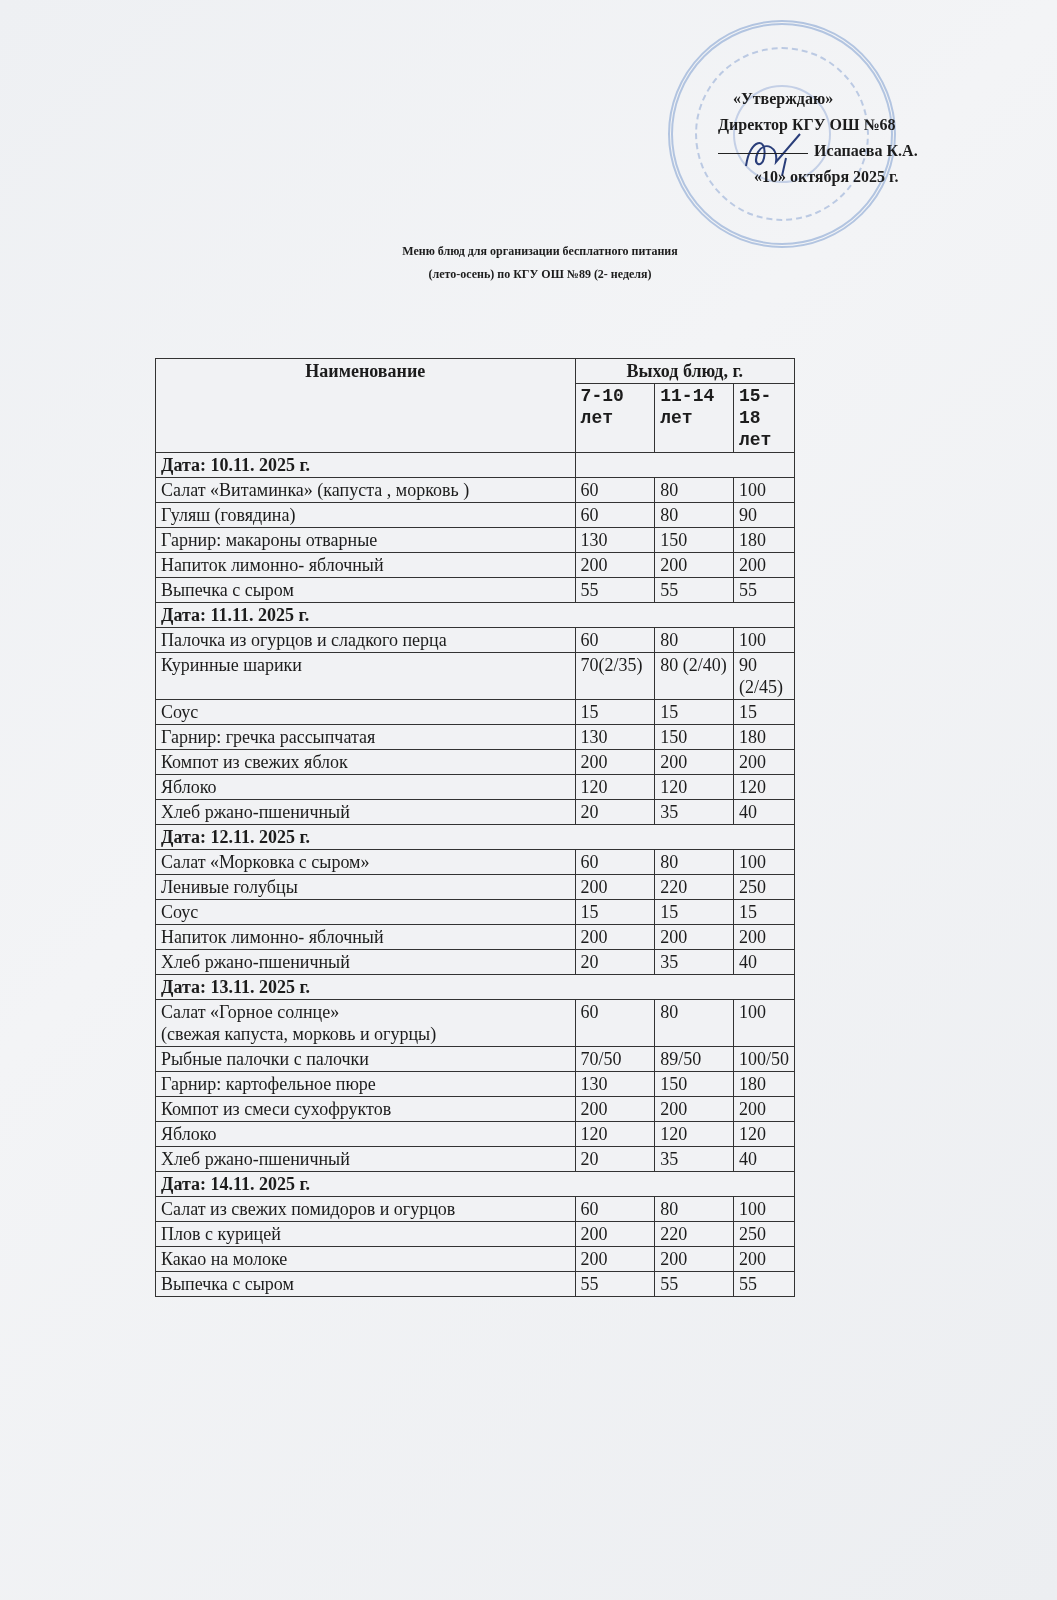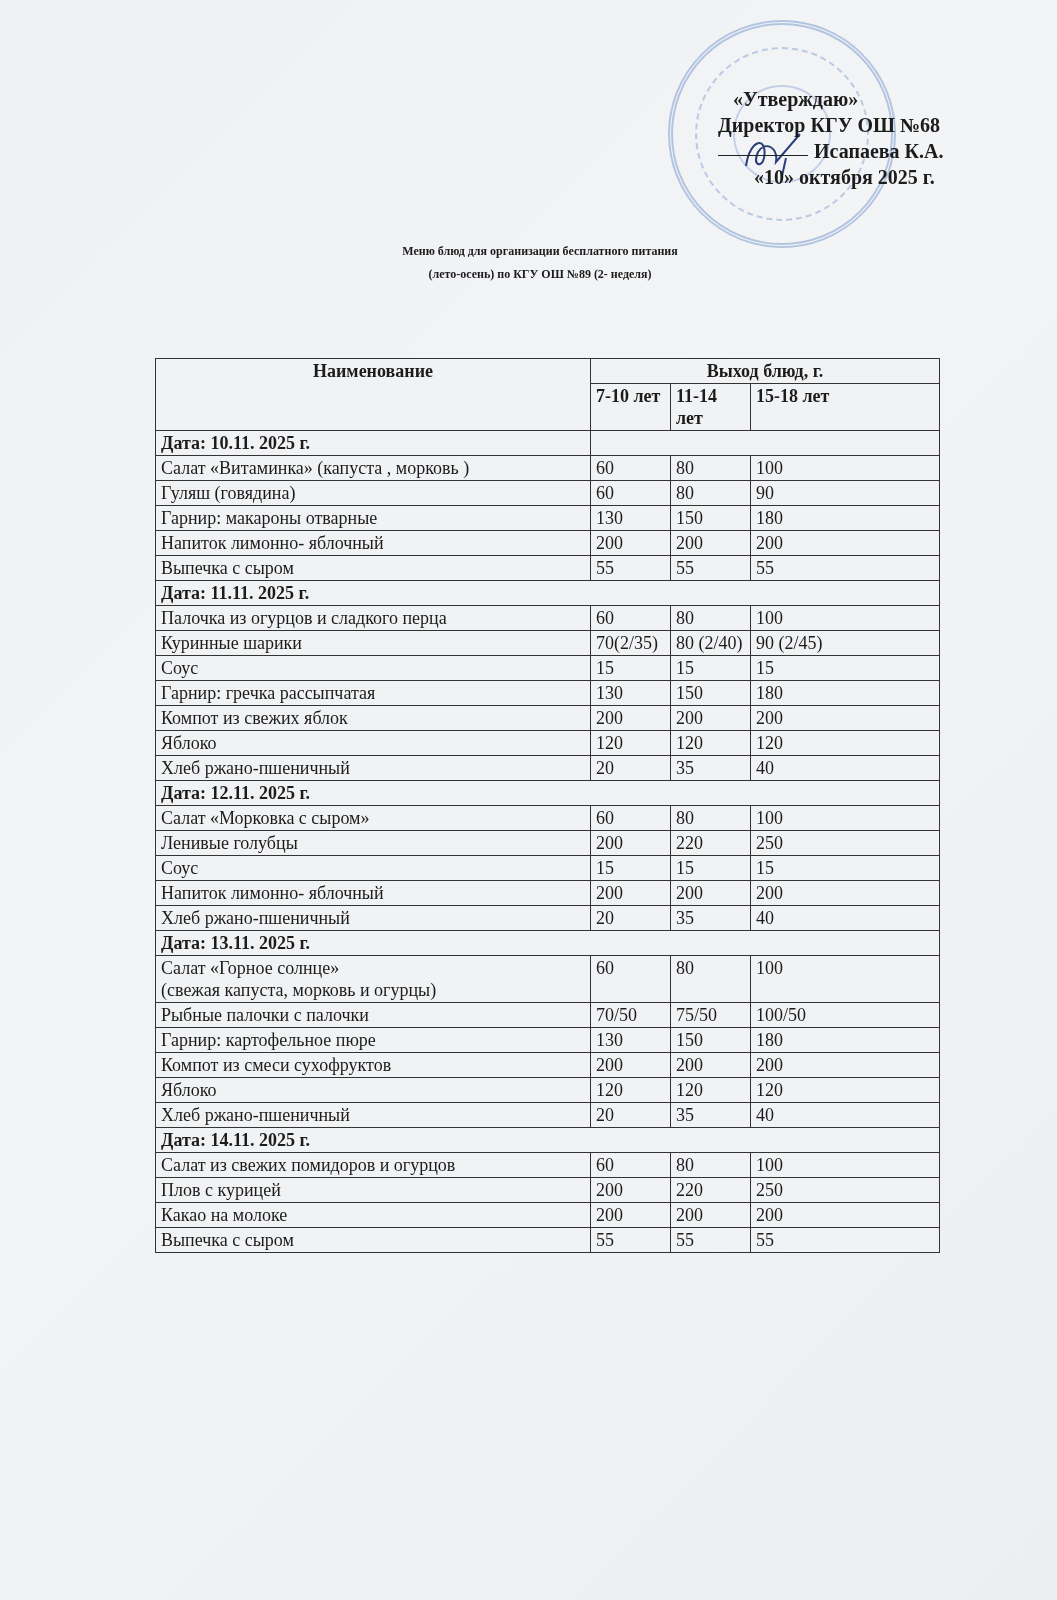--- a/index.html
+++ b/index.html
@@ -14,47 +14,47 @@
   }
   .stamp::before {
     content:""; position:absolute; left:22px; top:22px; right:22px; bottom:22px; border-radius:50%;
     border:2px dashed #8fa8d4;
   }
   .stamp::after {
     content:""; position:absolute; left:60px; top:60px; right:60px; bottom:60px; border-radius:50%;
     border:2px solid #9fb3da;
   }
   .approve {
-    position:absolute; left:718px; top:86px; font-weight:bold; font-size:20px; line-height:26px;
+    position:absolute; left:718px; top:86px; font-weight:bold; font-size:16px; line-height:26px;
   }
   .approve div { white-space:nowrap; }
   .approve .l1 { padding-left:15px; }
   .approve .l3 { padding-left:0; }
   .approve .l3 .sigline { display:inline-block; width:90px; border-bottom:1.5px solid #222; margin-right:6px; position:relative; top:-2px; }
   .approve .l4 { padding-left:36px; }
   .signature {
     position:absolute; left:738px; top:128px; width:90px; height:50px;
   }
   .title {
     position:absolute; left:140px; top:240px; width:800px; text-align:center;
     font-weight:bold; font-size:12px; line-height:23px;
   }
   table.menu {
-    position:absolute; left:155px; top:358px; width:785px;
+    position:absolute; left:155px; top:358px; width:640px;
     border-collapse:collapse; font-size:18px; background:#f1f2f4;
   }
   table.menu td, table.menu th {
     border:1.5px solid #333; padding:1px 5px; text-align:left; vertical-align:top; line-height:22px;
   }
   table.menu th { font-weight:bold; text-align:center; }
   .c-name { width:435px; }
   .c-a { width:80px; }
   .c-b { width:80px; }
   .date-row td { font-weight:bold; }
-  .agehead { font-weight:bold; }
+  .agehead { font-weight:bold;font-family:Liberation Mono, monospace; }
 </style>
 </head>
 <body>
 
 <div class="stamp"></div>
 
 <svg class="signature" viewBox="0 0 90 50">
   <path d="M8 38 C 12 10, 30 8, 26 30 C 24 40, 14 38, 20 24 C 28 12, 40 20, 38 34 L 62 6 M48 30 L 44 48" stroke="#2a3e7a" stroke-width="2" fill="none"></path>
 </svg>
 
@@ -245,21 +245,21 @@
         </td>
         <td>60</td>
         <td>80</td>
         <td>100</td>
       </tr>
       <tr>
         <td>
           <div>Рыбные палочки с палочки</div>
         </td>
         <td>70/50</td>
-        <td>75/50</td>
+        <td>89/50</td>
         <td>100/50</td>
       </tr>
       <tr>
         <td>
           <div>Гарнир: картофельное пюре</div>
         </td>
         <td>130</td>
         <td>150</td>
         <td>180</td>
       </tr>

